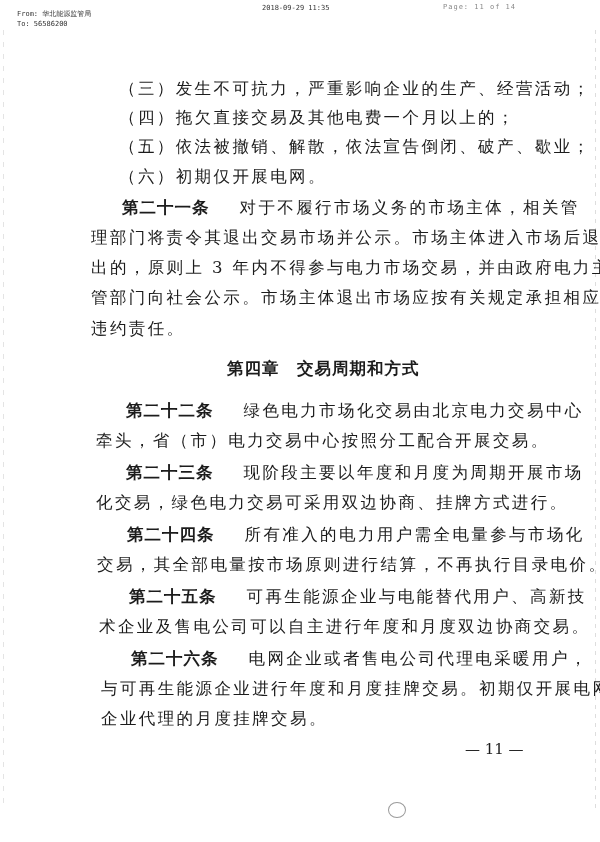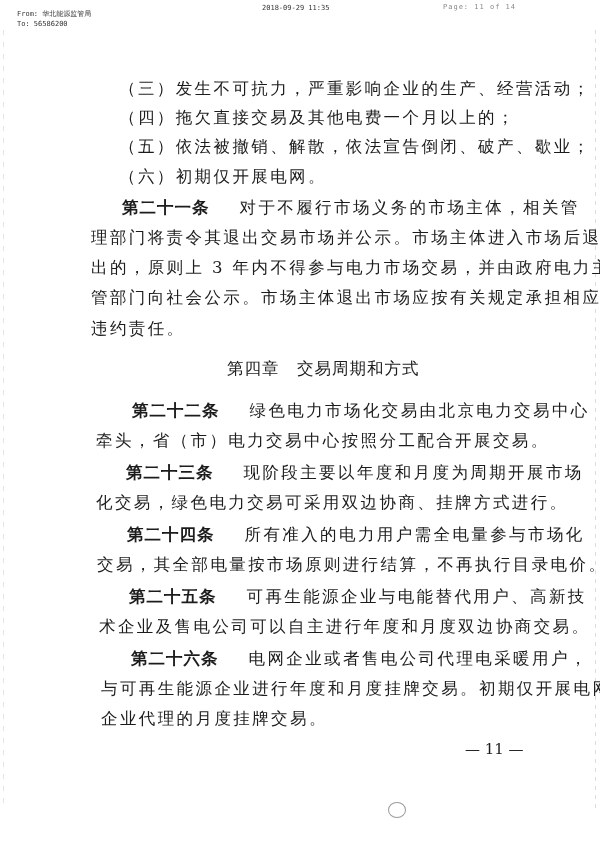--- a/index.html
+++ b/index.html
@@ -10,21 +10,21 @@
     }
     .fax-hdr { position: absolute; font-family: "DejaVu Sans Mono", monospace; font-size: 7px; color: #333; }
     .fax-from { left: 17px; top: 9px; }
     .fax-to { left: 17px; top: 20px; }
     .fax-date { left: 262px; top: 4px; }
     .fax-page { left: 443px; top: 3px; color: #888; letter-spacing: 1px; }
     .edge-right { position: absolute; right: 4px; top: 30px; width: 1px; height: 780px; background: repeating-linear-gradient(#ddd 0 4px, transparent 4px 9px); }
     .edge-left { position: absolute; left: 3px; top: 30px; width: 1px; height: 780px; background: repeating-linear-gradient(#e4e4e4 0 5px, transparent 5px 12px); }
     .line { position: absolute; font-size: 16.5px; white-space: nowrap; letter-spacing: 2.4px; }
     .b { font-family: "DejaVu Sans", sans-serif; font-weight: bold; letter-spacing: 1px; }
-    .chapter { position: absolute; left: 227px; top: 358px; font-family: "DejaVu Sans", sans-serif; font-weight: normal; font-size: 16.5px; letter-spacing: 1px; white-space: nowrap; }
+    .chapter { position: absolute; left: 227px; top: 358px; font-family: "DejaVu Sans", sans-serif; font-weight: bold; font-size: 16.5px; letter-spacing: 1px; white-space: nowrap; }
     .pnum { position: absolute; left: 465px; top: 740px; font-size: 15px; white-space: nowrap; text-align: right; }
     .wm { position: absolute; left: 388px; top: 802px; font-family: "DejaVu Sans", sans-serif; font-size: 15px; color: #6b6b6b; white-space: nowrap; opacity: .85; }
     .wm-icon { display: inline-block; width: 16px; height: 14px; border: 1.5px solid #888; border-radius: 50%; margin-right: 6px; vertical-align: -2px; }
   </style>
 </head>
 <body>
 
 <div class="edge-left"></div>
 <div class="edge-right"></div>
 
@@ -41,21 +41,21 @@
 <div class="line" style="left:122px;top:197px">
   <span class="b">第二十一条</span><span style="display:inline-block;width:30px"></span><span>对于不履行市场义务的市场主体，相关管</span>
 </div>
 <div class="line" style="left:91px;top:227px">理部门将责令其退出交易市场并公示。市场主体进入市场后退</div>
 <div class="line" style="left:91px;top:257px">出的，原则上 3 年内不得参与电力市场交易，并由政府电力主</div>
 <div class="line" style="left:91px;top:287px">管部门向社会公示。市场主体退出市场应按有关规定承担相应</div>
 <div class="line" style="left:91px;top:318px">违约责任。</div>
 
 <div class="chapter">第四章　交易周期和方式</div>
 
-<div class="line" style="left:132px;top:400px">
+<div class="line" style="left:126px;top:400px">
   <span class="b">第二十二条</span><span style="display:inline-block;width:30px"></span><span>绿色电力市场化交易由北京电力交易中心</span>
 </div>
 <div class="line" style="left:96px;top:430px">牵头，省（市）电力交易中心按照分工配合开展交易。</div>
 
 <div class="line" style="left:126px;top:462px">
   <span class="b">第二十三条</span><span style="display:inline-block;width:30px"></span><span>现阶段主要以年度和月度为周期开展市场</span>
 </div>
 <div class="line" style="left:96px;top:492px">化交易，绿色电力交易可采用双边协商、挂牌方式进行。</div>
 
 <div class="line" style="left:127px;top:524px">

